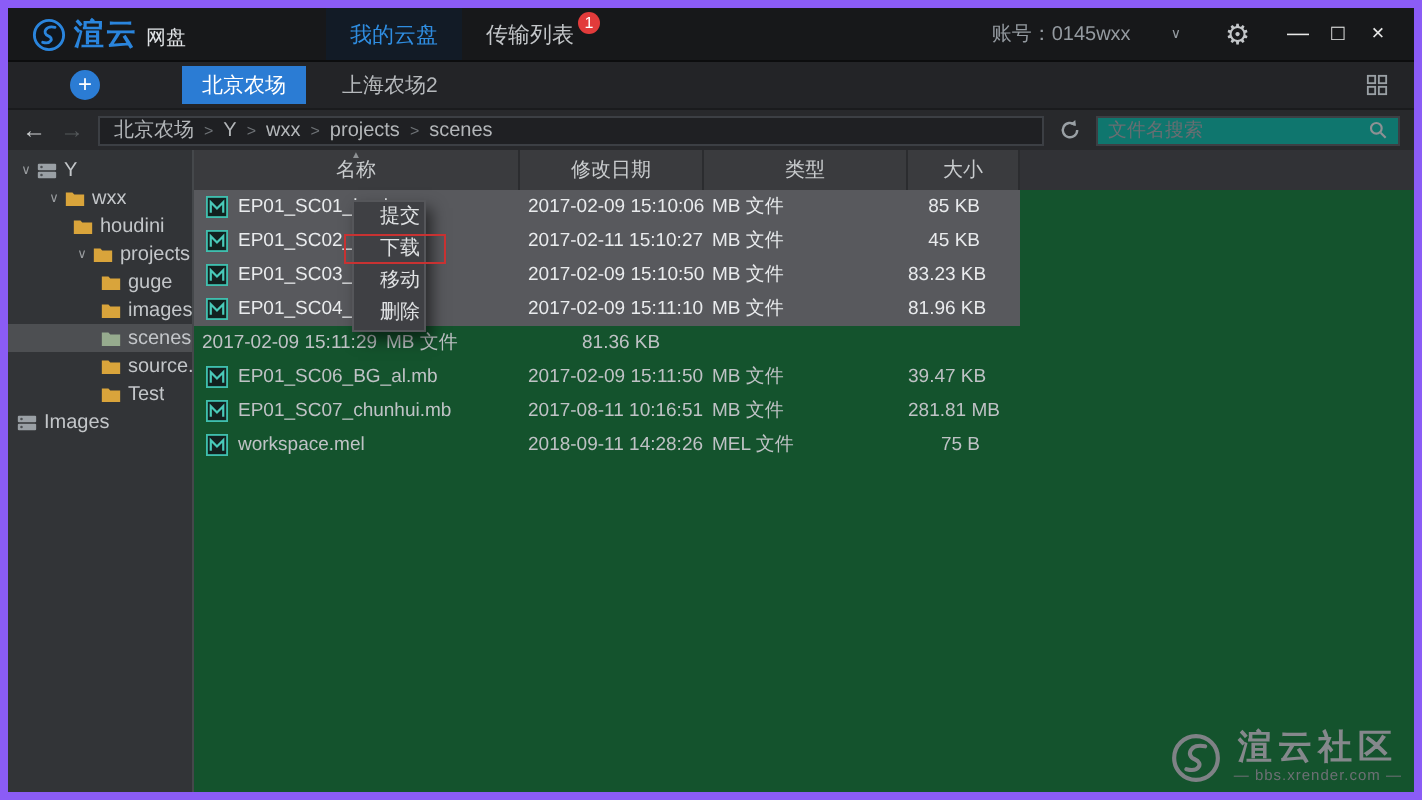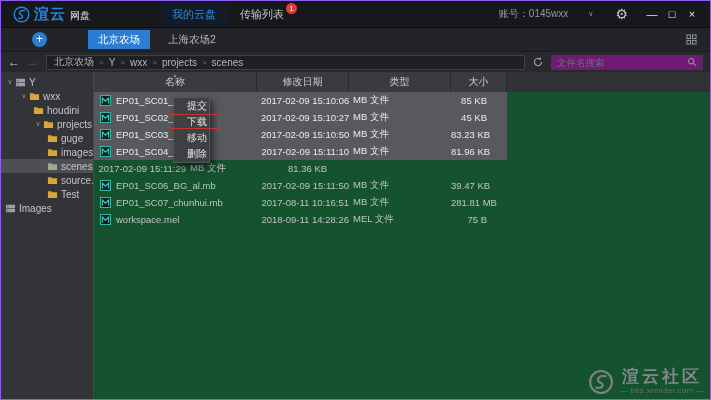--- a/index.html
+++ b/index.html
@@ -1,19 +1,19 @@
 <!DOCTYPE html>
 <html><head>
 <meta charset="utf-8">
 <style>
   * { box-sizing: border-box; }
   body { margin: 0; background: #000; font-family: "Liberation Sans", "DejaVu Sans", sans-serif; }
   .window {
     position: relative; width: 711px; height: 400px;
-    background: #242528; border: 1px solid #8b5cf6; overflow: hidden;
+    background: #242528; border: 4px solid #8b5cf6; overflow: hidden;
     color: #c6c9cc; font-size: 10px;
   }
   
   .titlebar { height: 26px; background: #17181a; display: flex; align-items: center; padding: 0 8px 0 12px; }
   .logo { display: flex; align-items: center; }
   .logo-title { color: #2a85dd; font-size: 15px; font-weight: bold; letter-spacing: 1px; margin-left: 4px; }
   .logo-sub { color: #dfe2e5; font-size: 10px; margin-left: 4px; margin-top: 3px; }
   .title-tabs { display: flex; margin-left: 70px; height: 26px; }
   .title-tab { padding: 0 12px; display: flex; align-items: center; font-size: 11px; color: #c3c6c9; position: relative; cursor: default; }
   .title-tab.active { color: #2f8de0; background: #121b26; }
@@ -35,41 +35,41 @@
   .grid-icon { margin-left: auto; margin-right: 13px; display: flex; }
   
   .navbar { height: 21px; background: #28292c; display: flex; align-items: center; gap: 7px; padding: 0 7px; border-top: 1px solid #1a1b1d; }
   .nav-arrow { font-size: 12px; line-height: 1; }
   .nav-back { color: #c9ccce; }
   .nav-fwd { color: #55585b; }
   .breadcrumb { flex: 1; height: 15px; background: #1f2023; border: 1px solid #3c3f44; display: flex;
     align-items: center; padding: 0 7px; font-size: 10px; color: #b3b6b9; gap: 5px; white-space: nowrap; overflow: hidden; }
   .crumb-sep { color: #6f7377; font-size: 8px; }
   .refresh { display: flex; }
-  .search { width: 152px; height: 15px; background: #701a75; border: 1px solid #3c3f44; display: flex; align-items: center; padding: 0 5px; }
+  .search { width: 152px; height: 15px; background: #0f766e; border: 1px solid #3c3f44; display: flex; align-items: center; padding: 0 5px; }
   .search input { flex: 1; background: none; border: none; color: #c0c3c6; font-size: 9.5px; outline: none; padding: 0; min-width: 0; font-family: inherit; }
   .search input::placeholder { color: #696e72; }
   
   .main { display: flex; height: 327px; }
   .sidebar { width: 93px; background: #323437; border-right: 1px solid #45484b; padding-top: 3px; overflow: hidden; flex-shrink: 0; }
   .tree-item { height: 14px; display: flex; align-items: center; font-size: 10px; color: #c3c6c9; white-space: nowrap; }
   .tree-item.selected { background: #4d4f52; }
   .chev2 { width: 10px; font-size: 6.5px; color: #9a9da0; text-align: center; flex-shrink: 0; }
   .tree-icon { display: flex; flex-shrink: 0; }
   .tree-label { margin-left: 3px; overflow: hidden; }
   .filearea { flex: 1; position: relative; background: #14532d; overflow: hidden; }
   .thead { display: flex; height: 20px; background: #313236; }
   .th { background: #3a3b3e; border-right: 1px solid #2b2c2f; display: flex; align-items: center; justify-content: center;
     font-size: 10px; color: #c9ccce; position: relative; }
   .th .sort-arrow { position: absolute; top: 1px; left: 50%; transform: translateX(-50%); font-size: 5px; color: #8e9194; line-height: 5px; }
   .w-name { width: 163px; } .w-date { width: 92px; } .w-type { width: 102px; } .w-size { width: 56px; }
   .trow { display: flex; height: 17px; align-items: center; width: 413px; font-size: 9.5px; color: #bfc2c5; }
   .trow.selected { background: #58595d; color: #e9ebed; }
   .cell-name { width: 163px; display: flex; align-items: center; padding-left: 6px; gap: 5px; overflow: hidden; white-space: nowrap; }
-  .cell-date { width: 92px; padding-left: 4px; white-space: nowrap; text-align: right; }
+  .cell-date { width: 92px; padding-left: 4px; white-space: nowrap; }
   .cell-type { width: 102px; padding-left: 4px; white-space: nowrap; }
   .cell-size { width: 56px; text-align: right; padding-right: 20px; white-space: nowrap; }
   .file-icon { display: flex; flex-shrink: 0; }
   
   .ctx-menu { position: absolute; left: 172px; top: 96px; width: 37px; background: #3f4044;
     border: 1px solid #55565a; box-shadow: 3px 4px 7px rgba(0,0,0,.55); z-index: 5; }
   .ctx-item { height: 16px; line-height: 16px; padding-left: 13px; font-size: 10px; color: #dfe1e3; }
   .red-rect { position: absolute; left: 168px; top: 113px; width: 51px; height: 15px; border: 1px solid #c83232; z-index: 6; }
   
   .watermark { position: absolute; right: 6px; bottom: 4px; display: flex; align-items: center; gap: 6px; z-index: 2; }
@@ -287,21 +287,21 @@
           <div class="trow selected">
             <div class="cell-name">
               <span class="file-icon">
                 <svg width="11" height="11" viewBox="0 0 12 12">
                   <rect x="0.5" y="0.5" width="11" height="11" fill="#12211f" stroke="#3fbfae"></rect>
                   <path d="M2.6 9.2 V3.4 L6 6.8 L9.4 3.4 V9.2" stroke="#49c9b8" fill="none" stroke-width="1.2"></path>
                 </svg>
               </span>
               <span>EP01_SC02_quan</span>
             </div>
-            <div class="cell-date">2017-02-09 15:10:27</div>
+            <div class="cell-date">2017-02-11 15:10:27</div>
             <div class="cell-type">MB 文件</div>
             <div class="cell-size">45 KB</div>
           </div>
           <div class="trow selected">
             <div class="cell-name">
               <span class="file-icon">
                 <svg width="11" height="11" viewBox="0 0 12 12">
                   <rect x="0.5" y="0.5" width="11" height="11" fill="#12211f" stroke="#3fbfae"></rect>
                   <path d="M2.6 9.2 V3.4 L6 6.8 L9.4 3.4 V9.2" stroke="#49c9b8" fill="none" stroke-width="1.2"></path>
                 </svg>

